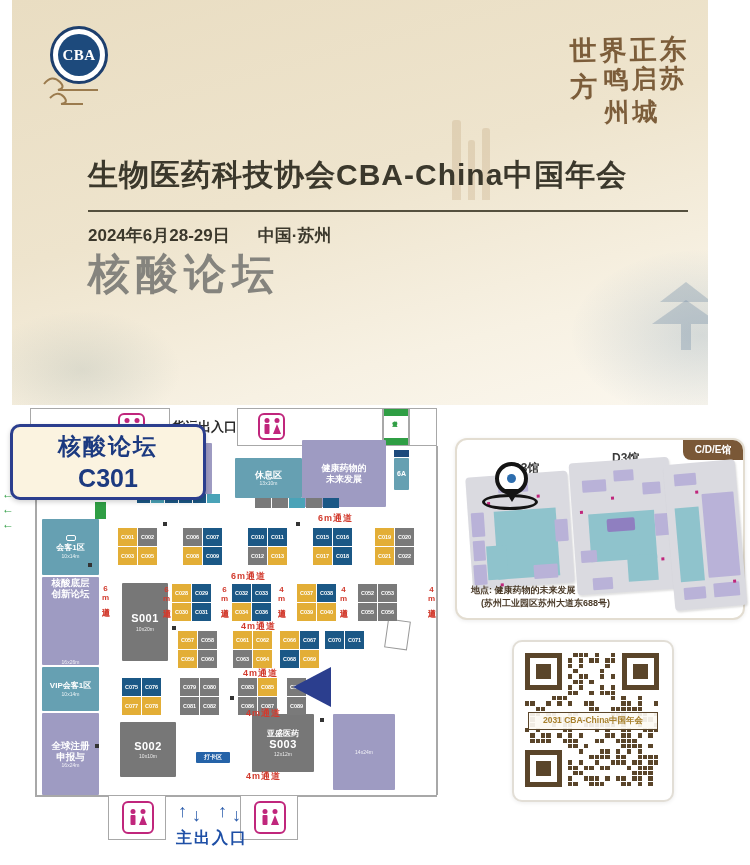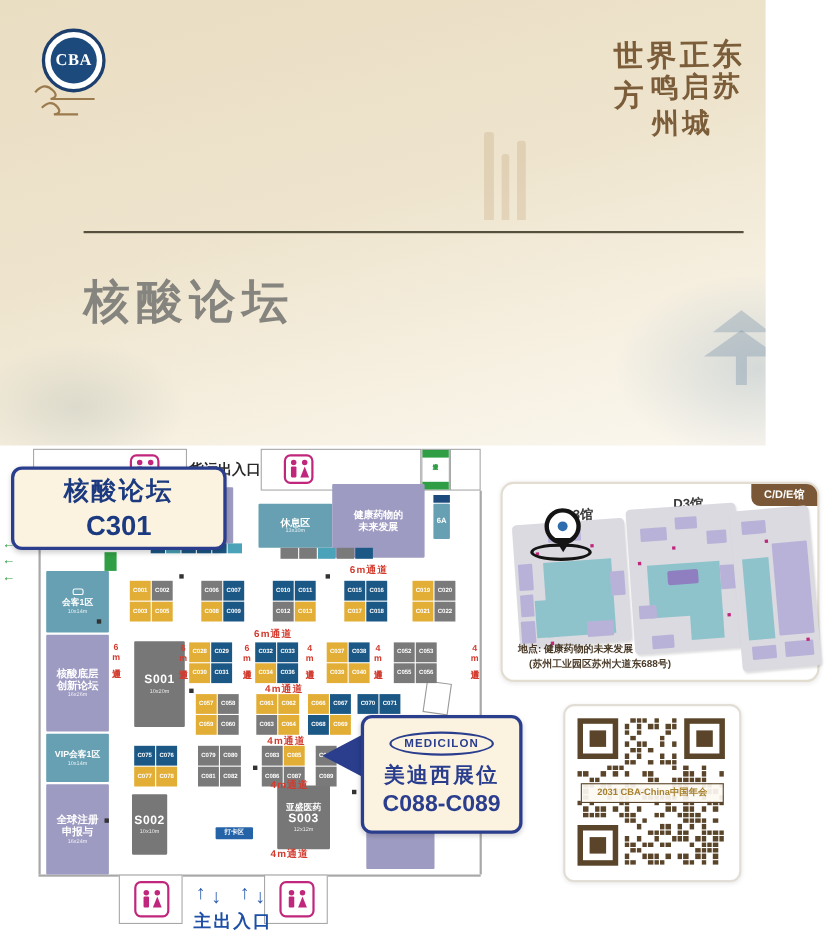--- a/index.html
+++ b/index.html
@@ -1,20 +1,20 @@
 <!DOCTYPE html>
 <html><head>
 <meta charset="utf-8">
 <style>
   html,body{margin:0;padding:0}
   body{width:750px;height:865px;position:relative;font-family:"Liberation Sans","DejaVu Sans",sans-serif;background:#fff;overflow:hidden}
   .poster{position:absolute;inset:0}
 
   
-  .header{position:absolute;left:0;top:0;width:696px;height:405px;overflow:hidden;
+  .header{position:absolute;left:12px;top:0;width:696px;height:405px;overflow:hidden;
     background:linear-gradient(165deg,#e9ddc2 0%,#eee4cd 45%,#f7f1e3 78%,#fbf7ee 100%)}
   .hdr-blob1{position:absolute;left:-30px;top:310px;width:200px;height:120px;border-radius:50%;
     background:radial-gradient(ellipse at center,rgba(150,165,160,.25),rgba(150,165,160,0) 70%)}
   .hdr-blob2{position:absolute;left:560px;top:250px;width:260px;height:170px;border-radius:50%;
     background:radial-gradient(ellipse at center,rgba(120,150,175,.28),rgba(120,150,175,0) 72%)}
   .tower{position:absolute;background:rgba(178,142,94,.22);border-radius:3px 3px 0 0}
   .pagoda{position:absolute;width:0;height:0;border-left:26px solid transparent;border-right:26px solid transparent;
     border-bottom:20px solid rgba(100,130,160,.30)}
   .pagoda.p2{border-left-width:34px;border-right-width:34px;border-bottom-width:24px}
   .pagoda-post{position:absolute;width:10px;height:26px;background:rgba(100,130,160,.30)}
@@ -157,21 +157,25 @@
       <div class="cba-inner" data-name="cba-logo-text">CBA</div>
     </div>
     <svg class="cloud" width="62" height="38" viewBox="0 0 62 38" data-name="cloud-ornament-icon">
       <path d="M4 12 q8 -10 16 -2 q6 6 -2 8 l40 0" fill="none" stroke="#9b7b4e" stroke-width="2"></path>
       <path d="M10 26 q8 -8 14 -1 q5 6 -3 7 l22 0" fill="none" stroke="#9b7b4e" stroke-width="2"></path>
     </svg>
 
     <div class="callig l1" data-name="calligraphy-line1">世界正东方</div>
     <div class="callig l2" data-name="calligraphy-line2">鸣启苏州城</div>
 
+    <div class="title t2" data-name="title-line2">生物医药科技协会CBA-China中国年会</div>
     <div class="divider" data-name="divider"></div>
+    <div class="date-row" data-name="date-row">
+      <span data-name="event-date">2024年6月28-29日</span><span class="city" data-name="event-city">中国·苏州</span>
+    </div>
     <div class="forum-name" data-name="forum-name">核酸论坛</div>
   </div>
 
   <div class="map-area" id="map" data-name="floor-map">
 
     <div class="wall" style="left:30px;top:3px;width:140px;height:38px" data-name="wall-segment"></div>
     <div class="wall" style="left:237px;top:3px;width:146px;height:38px" data-name="wall-segment"></div>
     <div class="wall" style="left:409px;top:3px;width:28px;height:38px" data-name="wall-segment"></div>
     <div class="vline" style="left:35px;top:41px;height:349px" data-name="wall-left"></div>
     <div class="vline" style="left:436px;top:41px;height:349px" data-name="wall-right"></div>
@@ -228,41 +232,41 @@
           <div class="z-s">13x10m</div>
         </div>
         <div class="zone purple" data-name="zone-future-forum" style="left: 302px; top: 35px; width: 84px; height: 67px;">
           <div class="z-t">健康药物的未来发展</div>
         </div>
         <div class="zone teal" data-name="zone-meeting-1" style="left: 42px; top: 114px; width: 57px; height: 56px;">
           <span class="sofa" data-name="sofa-icon"></span>
           <div class="z-t">会客1区</div>
           <div class="z-s">10x14m</div>
         </div>
-        <div class="zone purple" data-name="zone-nucleic-bottom-forum" style="left: 42px; top: 172px; width: 57px; height: 88px;">
+        <div class="zone purple" data-name="zone-nucleic-bottom-forum" style="left: 42px; top: 172px; width: 57px; height: 88px; justify-content: space-between;">
           <div class="z-t">核酸底层创新论坛</div>
           <div class="z-s">16x26m</div>
         </div>
         <div class="zone teal" data-name="zone-vip-meeting" style="left: 42px; top: 262px; width: 57px; height: 44px;">
           <div class="z-t">VIP会客1区</div>
           <div class="z-s">10x14m</div>
         </div>
         <div class="zone purple" data-name="zone-global-reg" style="left: 42px; top: 308px; width: 57px; height: 82px;">
           <div class="z-t">全球注册申报与</div>
           <div class="z-s">16x24m</div>
         </div>
         <div class="zone gray" data-name="zone-s001" style="left: 122px; top: 178px; width: 46px; height: 78px;">
           <div class="z-c">S001</div>
           <div class="z-s">10x20m</div>
         </div>
-        <div class="zone gray" data-name="zone-s002" style="left: 120px; top: 317px; width: 32px; height: 55px;">
+        <div class="zone gray" data-name="zone-s002" style="left: 120px; top: 317px; width: 56px; height: 55px;">
           <div class="z-c">S002</div>
           <div class="z-s">10x10m</div>
         </div>
-        <div class="zone gray" data-name="zone-s003" style="left: 252px; top: 309px; width: 48px; height: 58px;">
+        <div class="zone gray" data-name="zone-s003" style="left: 252px; top: 309px; width: 62px; height: 58px;">
           <div class="z-t">亚盛医药</div>
           <div class="z-c">S003</div>
           <div class="z-s">12x12m</div>
         </div>
         <div class="zone purple" data-name="zone-right-purple" style="left: 333px; top: 309px; width: 62px; height: 76px;">
           <div class="z-s">14x24m</div>
         </div>
         <div class="zone blue" data-name="zone-checkin" style="left: 196px; top: 347px; width: 34px; height: 11px;">
           <div class="z-t">打卡区</div>
         </div>
@@ -398,25 +402,20 @@
         <div class="marker" data-name="pillar-marker" style="left: 320px; top: 313px;"></div>
         <div class="marker" data-name="pillar-marker" style="left: 95px; top: 339px;"></div>
       </div>
 
     <div class="callout callout-c301" data-name="nucleic-forum-callout">
       <div class="c1" data-name="callout-forum-name">核酸论坛</div>
       <div class="c2" data-name="callout-forum-booth">C301</div>
     </div>
 
     <div class="med-arrow" data-name="medicilon-arrow-icon"></div>
-    <div class="callout callout-med" data-name="medicilon-callout">
-      <div class="med-oval" data-name="medicilon-logo">MEDICILON</div>
-      <div class="m1" data-name="medicilon-booth-label">美迪西展位</div>
-      <div class="m2" data-name="medicilon-booth-code">C088-C089</div>
-    </div>
   </div>
 
   <div class="venue-card" data-name="venue-map-card">
     <div class="venue-badge" data-name="hall-badge">C/D/E馆</div>
     <div class="hall-label" style="left:55px;top:20px" data-name="hall-label-c3">C3馆</div>
     <div class="hall-label" style="left:155px;top:10px" data-name="hall-label-d3">D3馆</div>
     <div class="hall-label" style="left:240px;top:128px" data-name="hall-label-e3">E3馆</div>
 
     <div class="hall" style="left:12px;top:34px;width:102px;height:112px;transform:rotate(-4deg)" data-name="hall-c3-shape">
       <div class="t" style="left:26px;top:36px;width:62px;height:68px"></div>

